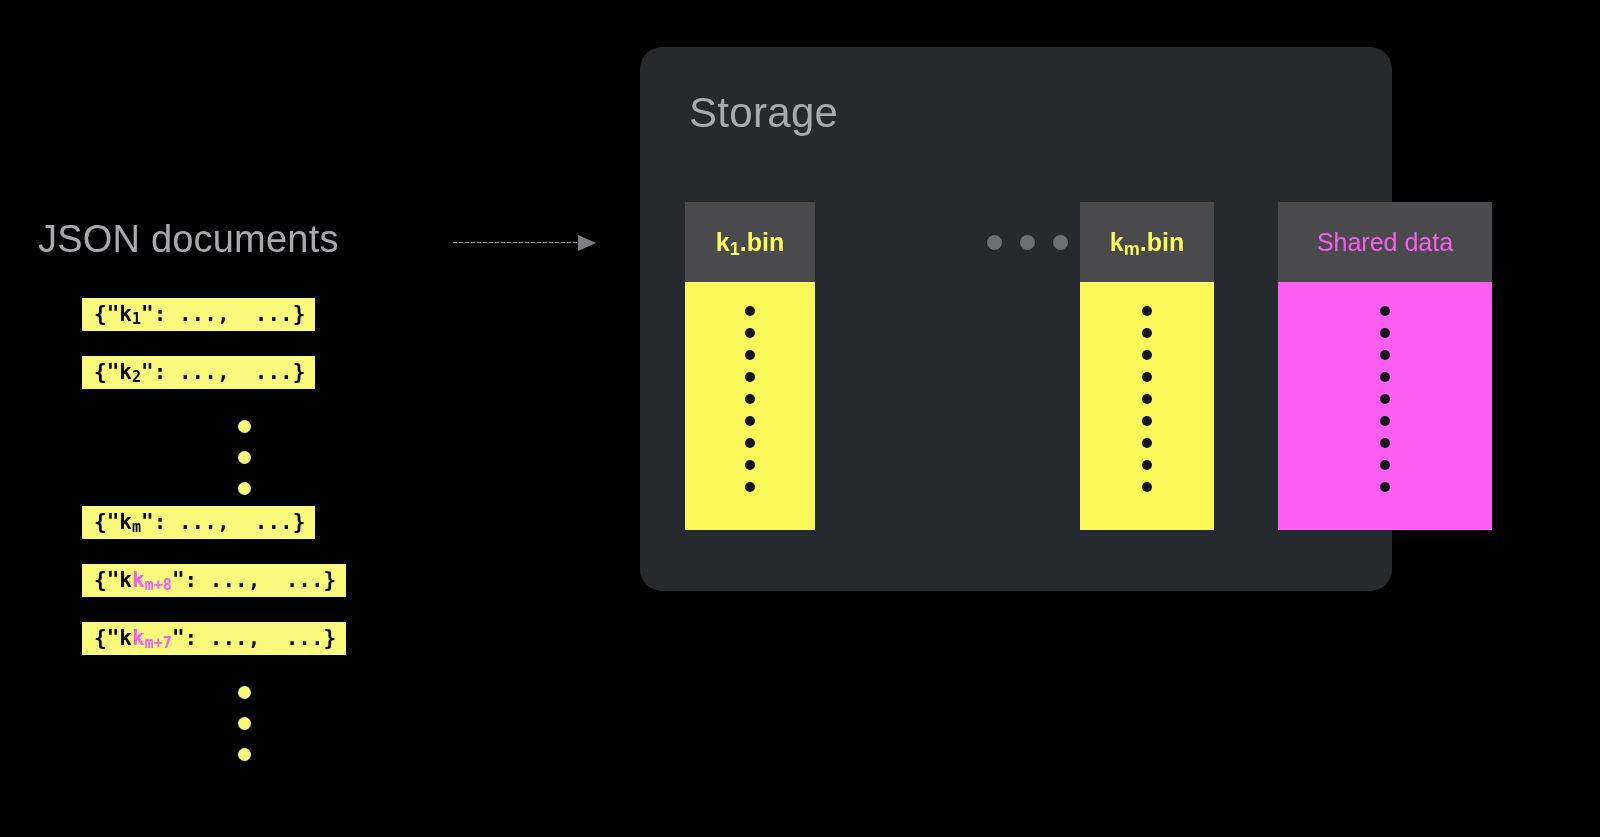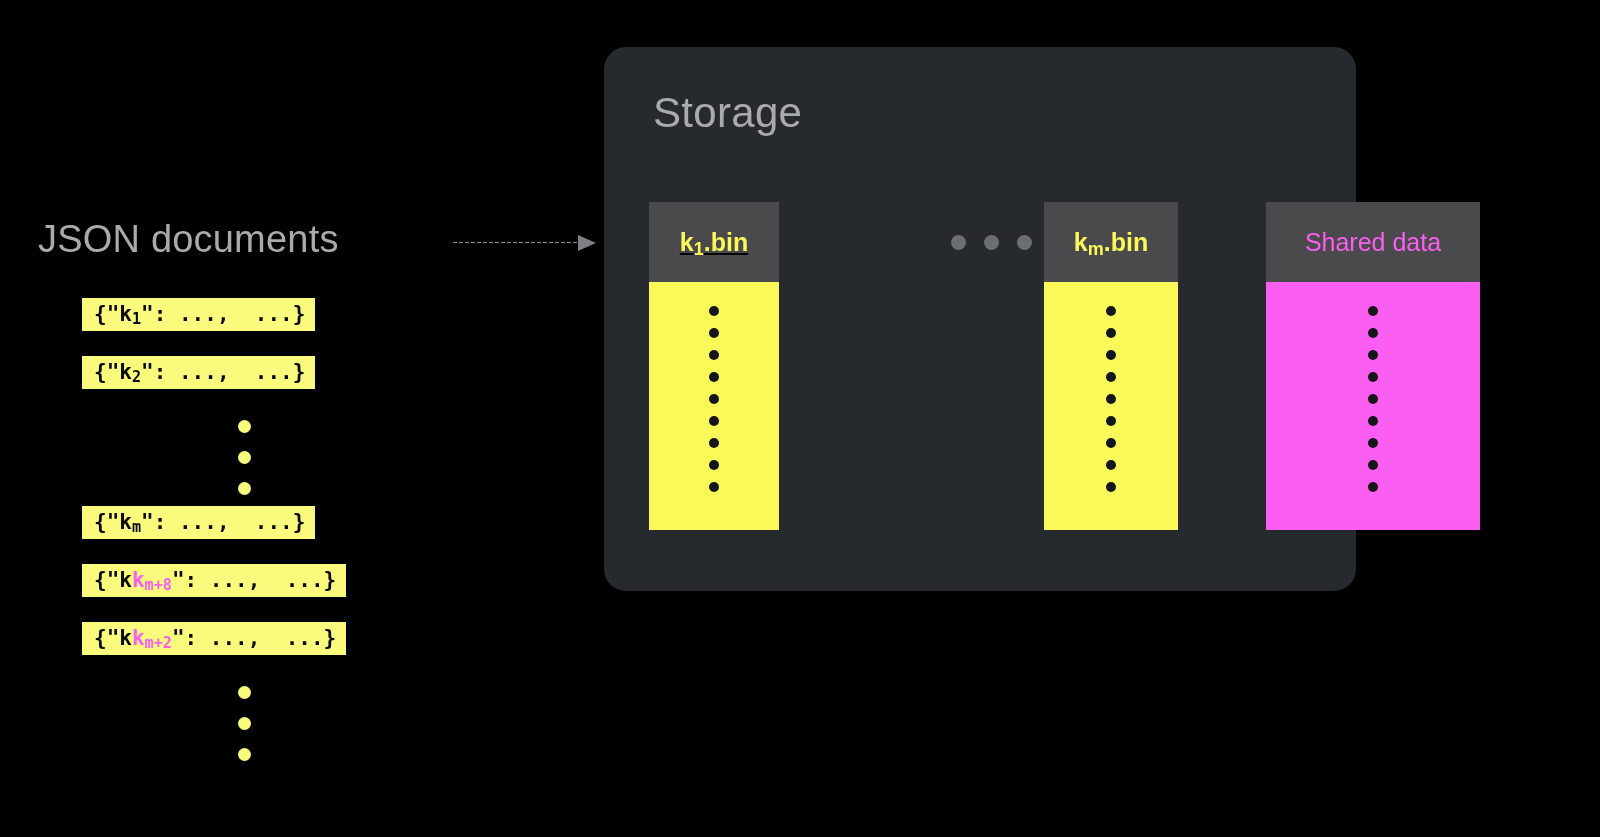--- a/index.html
+++ b/index.html
@@ -101,21 +101,21 @@
     width: 0;
     height: 0;
     border-top: 8px solid transparent;
     border-bottom: 8px solid transparent;
     border-left: 18px solid #7f7f85;
   }
 
   
   #storage-panel {
     position: absolute;
-    left: 604px;
+    left: 640px;
     top: 47px;
     width: 752px;
     height: 544px;
     background: #26292d;
     border-radius: 22px;
   }
   #storage-title {
     position: absolute;
     left: 49px;
     top: 42px;
@@ -199,40 +199,40 @@
 
   <div class="doc-row">
     <span class="doc-box"><span>{"k</span><sub>m</sub><span>": ...,  ...}</span></span>
   </div>
 
   <div class="doc-row">
     <span class="doc-box"><span>{"k</span><span class="key-magenta">k<sub>m+8</sub></span><span>": ...,  ...}</span></span>
   </div>
 
   <div class="doc-row">
-    <span class="doc-box"><span>{"k</span><span class="key-magenta">k<sub>m+2</sub></span><span>": ...,  ...}</span></span>
+    <span class="doc-box"><span>{"k</span><span class="key-magenta">k<sub>m+7</sub></span><span>": ...,  ...}</span></span>
   </div>
 
   <div class="v-ellipsis">
     <span class="vdot"></span>
     <span class="vdot"></span>
     <span class="vdot"></span>
   </div>
 
 </div>
 
 <div id="flow-arrow">
   <span class="dotted-line"></span>
   <span class="arrow-head"></span>
 </div>
 
 <div id="storage-panel">
   <div id="storage-title">Storage</div>
 
-  <div class="bin-col" style="left:45px; width:130px;text-decoration:underline;">
+  <div class="bin-col" style="left:45px; width:130px;">
     <div class="bin-head"><span>k</span><sub>1</sub><span>.bin</span></div>
     <div class="bin-body">
       <span class="bdot" style="top:24px"></span>
       <span class="bdot" style="top:46px"></span>
       <span class="bdot" style="top:68px"></span>
       <span class="bdot" style="top:90px"></span>
       <span class="bdot" style="top:112px"></span>
       <span class="bdot" style="top:134px"></span>
       <span class="bdot" style="top:156px"></span>
       <span class="bdot" style="top:178px"></span>
@@ -255,21 +255,21 @@
       <span class="bdot" style="top:68px"></span>
       <span class="bdot" style="top:90px"></span>
       <span class="bdot" style="top:112px"></span>
       <span class="bdot" style="top:134px"></span>
       <span class="bdot" style="top:156px"></span>
       <span class="bdot" style="top:178px"></span>
       <span class="bdot" style="top:200px"></span>
     </div>
   </div>
 
-  <div class="bin-col" style="left:638px; width:214px;margin-left:24px;">
+  <div class="bin-col" style="left:638px; width:214px;">
     <div class="bin-head shared">Shared data</div>
     <div class="bin-body shared-body">
       <span class="bdot" style="top:24px"></span>
       <span class="bdot" style="top:46px"></span>
       <span class="bdot" style="top:68px"></span>
       <span class="bdot" style="top:90px"></span>
       <span class="bdot" style="top:112px"></span>
       <span class="bdot" style="top:134px"></span>
       <span class="bdot" style="top:156px"></span>
       <span class="bdot" style="top:178px"></span>

